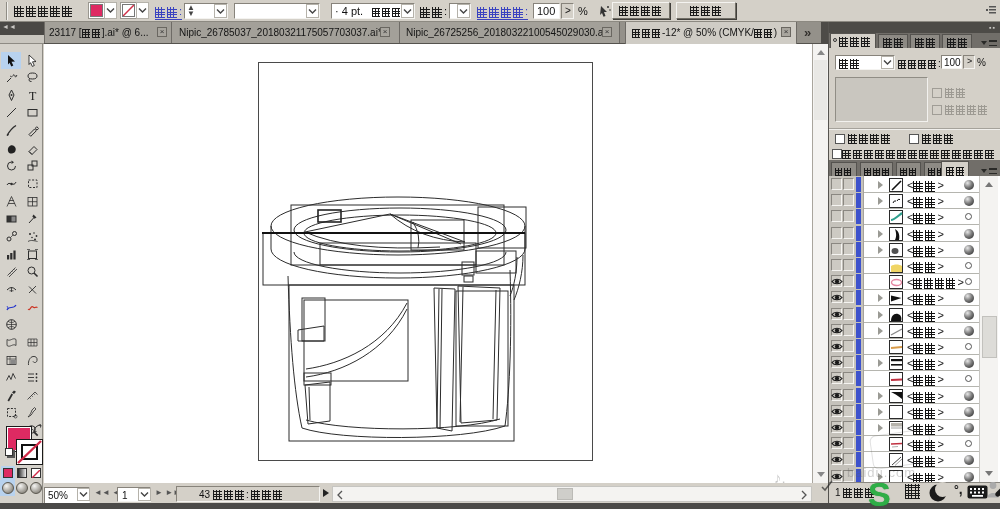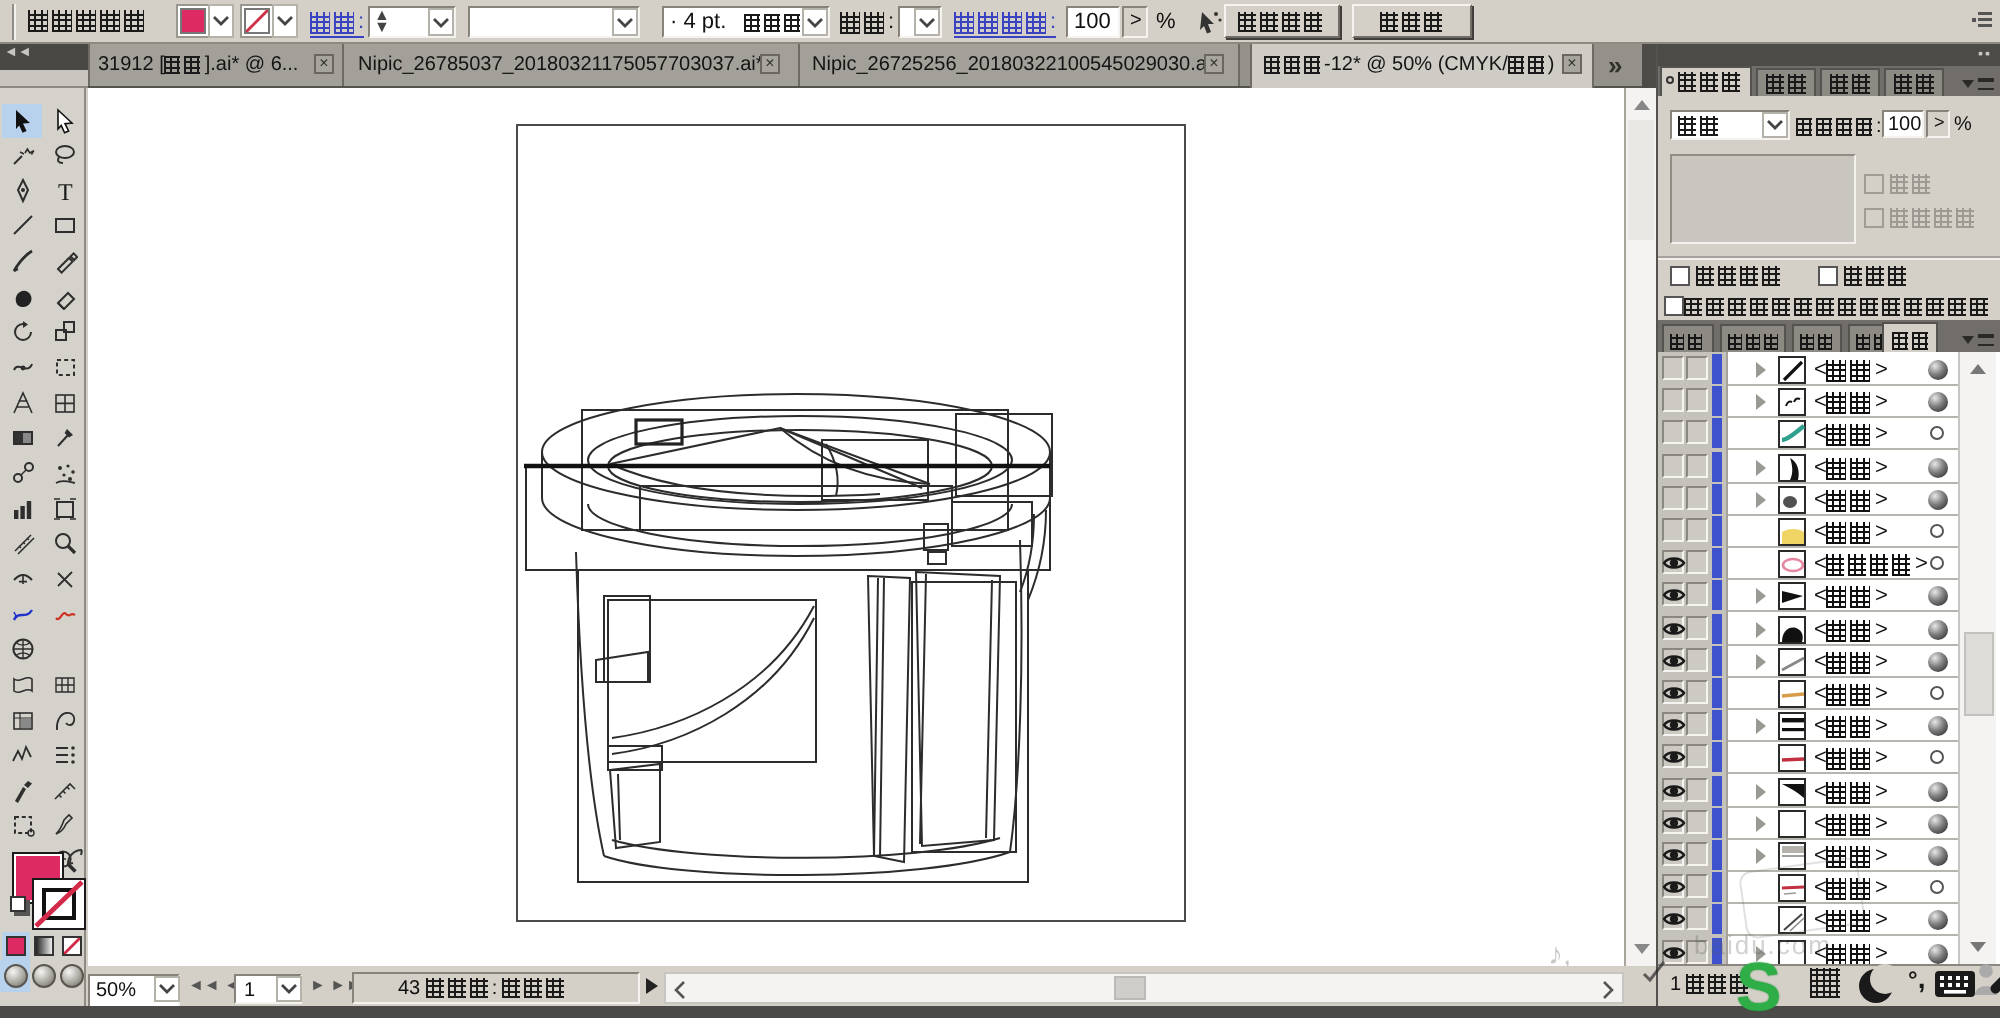--- a/index.html
+++ b/index.html
@@ -92,21 +92,21 @@
       </div>
 <svg class="abs" style="left:984px;top:4px" width="14" height="14">
         <rect x="5" y="2" width="7" height="1.5" fill="#555"></rect>
         <rect x="5" y="5" width="7" height="1.5" fill="#555"></rect>
         <rect x="5" y="8" width="7" height="1.5" fill="#555"></rect>
         <rect x="2" y="5" width="2" height="2" fill="#555"></rect>
       </svg>
 </div>
 <div class="abs" style="left:0;top:22px;width:828px;height:22px;background:#94918a;border-bottom:1px solid #55534e">
 <div class="abs" style="left:44px;top:0;width:128px;height:21px;background:#a3a099;border-right:1px solid #6e6b66;border-left:1px solid #6e6b66">
-        <div class="abs" style="left:4px;top:5px;white-space:nowrap;overflow:hidden;width:110px"><span style="font-size:10px;color:#141414">31912 [</span><span class="z" style="width:8px;height:9px;margin-right:2px;color:#1a1a1a"></span><span class="z" style="width:8px;height:9px;margin-right:2px;color:#1a1a1a"></span><span style="font-size:10px;color:#141414">].ai* @ 6...</span></div>
+        <div class="abs" style="left:4px;top:5px;white-space:nowrap;overflow:hidden;width:110px"><span style="font-size:10px;color:#141414">23117 [</span><span class="z" style="width:8px;height:9px;margin-right:2px;color:#1a1a1a"></span><span class="z" style="width:8px;height:9px;margin-right:2px;color:#1a1a1a"></span><span style="font-size:10px;color:#141414">].ai* @ 6...</span></div>
         <div class="abs" style="left:112px;top:5px;width:10px;height:10px;border:1px solid #6a6761;background:#a8a59e;font-size:8px;line-height:8px;text-align:center;color:#333">×</div>
       </div>
 <div class="abs" style="left:172px;top:0;width:228px;height:21px;background:#a3a099;border-right:1px solid #6e6b66">
         <div class="abs" style="left:7px;top:5px;font-size:10px;color:#141414;white-space:nowrap">Nipic_26785037_20180321175057703037.ai*</div>
         <div class="abs" style="left:208px;top:5px;width:10px;height:10px;border:1px solid #6a6761;background:#a8a59e;font-size:8px;line-height:8px;text-align:center;color:#333">×</div>
       </div>
 <div class="abs" style="left:400px;top:0;width:220px;height:21px;background:#a3a099;border-right:1px solid #6e6b66">
         <div class="abs" style="left:6px;top:5px;font-size:10px;color:#141414;white-space:nowrap">Nipic_26725256_20180322100545029030.ai*</div>
         <div class="abs" style="left:202px;top:5px;width:10px;height:10px;border:1px solid #6a6761;background:#a8a59e;font-size:8px;line-height:8px;text-align:center;color:#333">×</div>
       </div>

